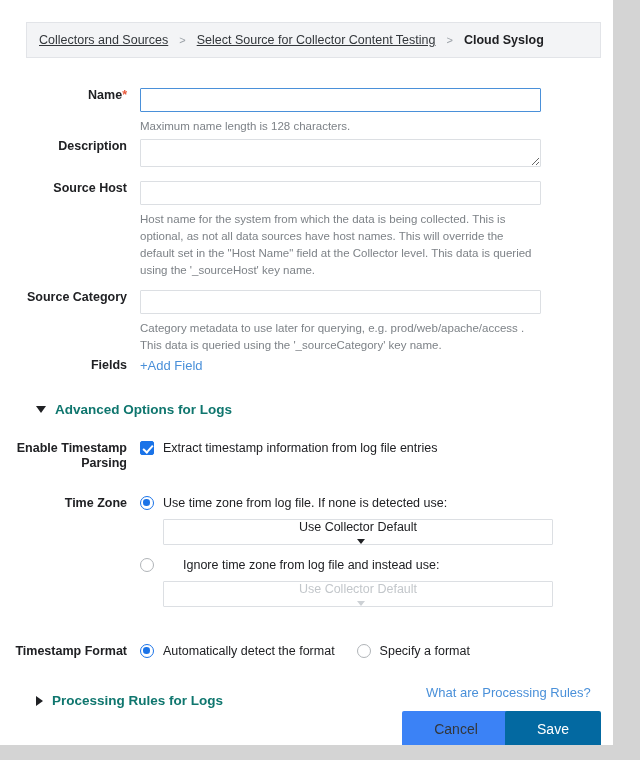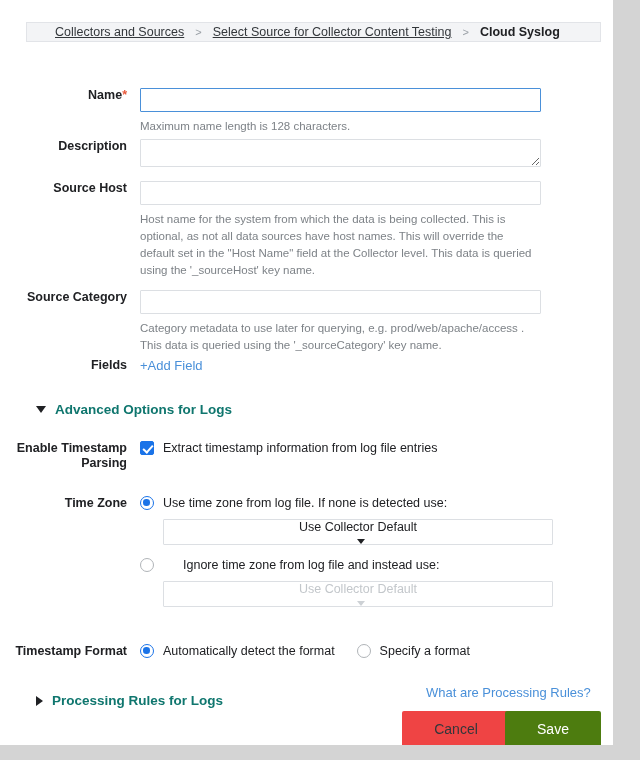--- a/index.html
+++ b/index.html
@@ -23,27 +23,27 @@
     background: #ffffff;
     overflow: hidden;
   }
 
   
   .breadcrumb {
     position: absolute;
     left: 26px;
     top: 22px;
     width: 575px;
-    height: 20px;
+    height: 36px;
     background: #f3f4f6;
     border: 1px solid #e2e4e8;
     box-sizing: border-box;
     display: flex;
     align-items: center;
-    padding-left: 28px;
+    padding-left: 12px;
     font-size: 12.5px;
   }
   .crumb-link {
     color: #33373b;
     text-decoration: underline;
     white-space: nowrap;
     cursor: pointer;
   }
   .crumb-sep {
     color: #9aa0a6;
@@ -260,29 +260,29 @@
     border: none;
     border-radius: 2px;
     font-family: "Liberation Sans", sans-serif;
     font-size: 14px;
     cursor: pointer;
   }
   .btn-cancel {
     left: 402px;
     top: 711px;
     width: 108px;
-    background: #ef4444;
+    background: #3b82f6;
     color: #33373b;
     text-align: center;
   }
   .btn-save {
     left: 505px;
     top: 711px;
     width: 96px;
-    background: #4d7c0f;
+    background: #0369a1;
     color: #ffffff;
   }
 </style>
 </head>
 <body>
 
 <div class="page-card">
 
   <div class="breadcrumb">
     <span class="crumb-link">Collectors and Sources</span>

